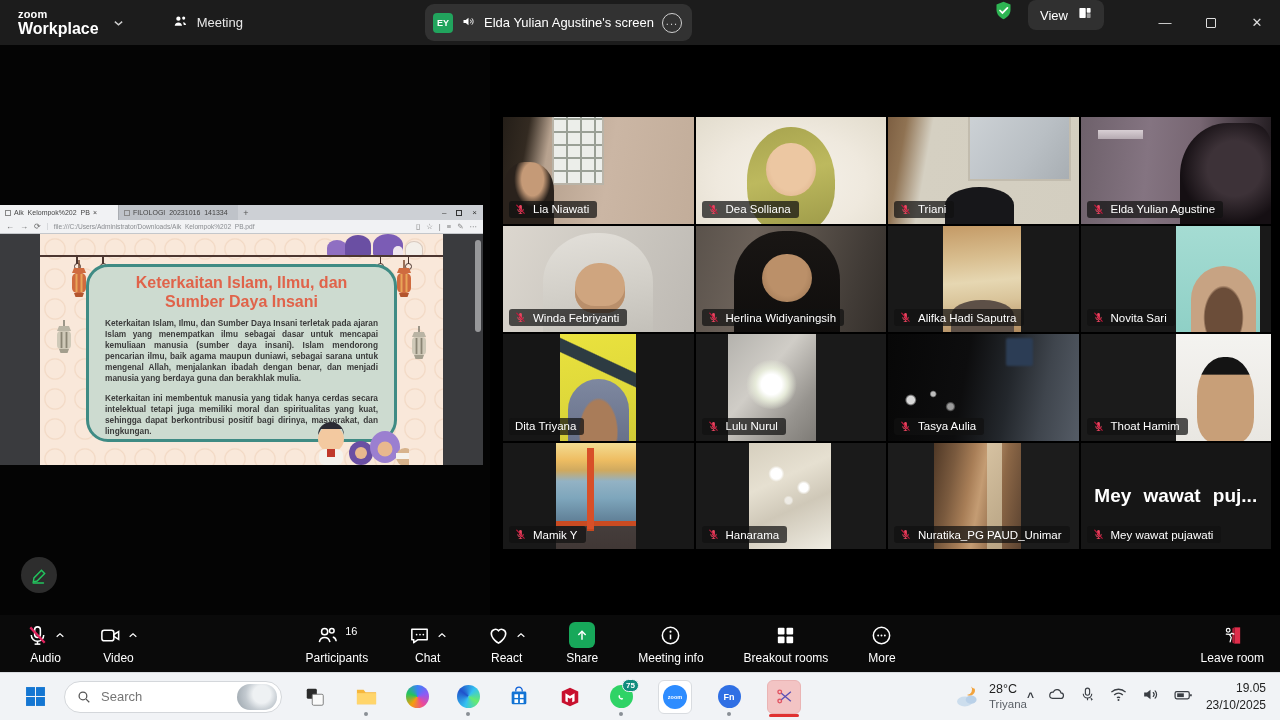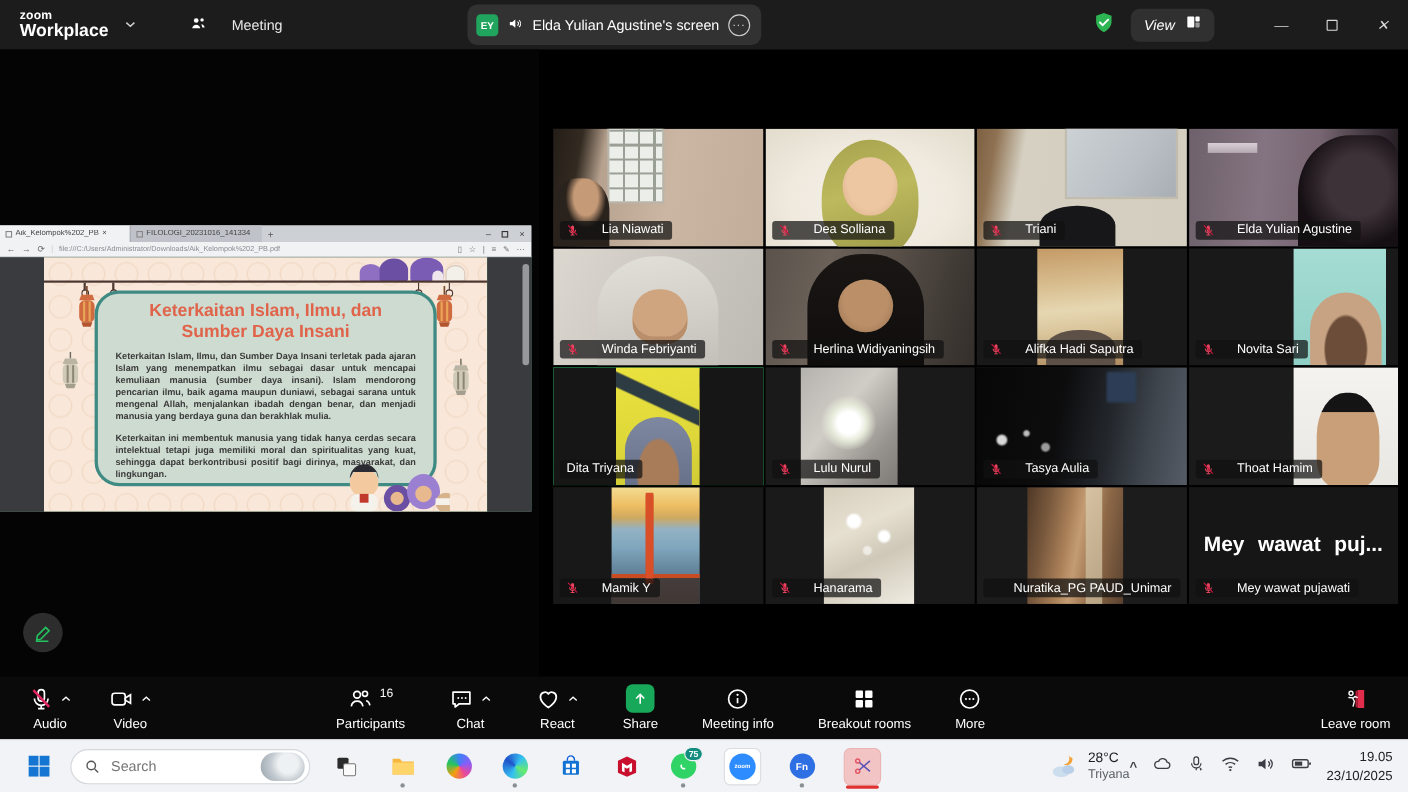--- a/index.html
+++ b/index.html
@@ -5,25 +5,25 @@
   html,body{margin:0;padding:0;background:#000;}
   *{box-sizing:border-box;font-family:"Liberation Sans",sans-serif;}
   .screen{position:relative;width:1280px;height:720px;background:#000;overflow:hidden;}
 
   
   .titlebar{position:absolute;left:0;top:0;width:1280px;height:45px;background:#1c1c1c;display:flex;align-items:center;}
   .brand{margin-left:18px;color:#fff;line-height:1;}
   .brand .b1{font-size:11px;font-weight:600;letter-spacing:.2px;}
   .brand .b2{font-size:16px;font-weight:700;margin-top:1px;}
   .brand-caret{color:#bbb;font-size:11px;margin:0 0 0 14px;}
-  .mtg-tab{display:flex;align-items:center;gap:22px;color:#e8e8e8;font-size:13px;margin-left:48px;}
+  .mtg-tab{display:flex;align-items:center;gap:8px;color:#e8e8e8;font-size:13px;margin-left:48px;}
   .share-tab{position:absolute;left:425px;top:4px;height:37px;background:#323232;border-radius:9px;display:flex;align-items:center;gap:8px;padding:0 10px 0 8px;color:#fff;font-size:13px;}
   .ey-badge{width:20px;height:20px;border-radius:4px;background:#21a45d;color:#fff;font-size:9px;font-weight:700;display:flex;align-items:center;justify-content:center;}
   .tab-more{width:20px;height:20px;border-radius:50%;border:1.4px solid #cfcfcf;display:flex;align-items:center;justify-content:center;color:#cfcfcf;font-size:11px;letter-spacing:1px;line-height:0;padding-bottom:4px;}
-  .tb-right{position:absolute;right:0;top:0;height:45px;display:flex;align-items:center;gap:0;font-style:italic;}
+  .tb-right{position:absolute;right:0;top:0;height:45px;display:flex;align-items:flex-start;gap:0;}
   .view-wrap{display:flex;align-items:center;gap:10px;background:#303030;border-radius:8px;height:30px;padding:0 12px;margin-right:38px;}
   .view-wrap .vlabel{color:#fff;font-size:13px;}
   .winbtn{width:46px;height:45px;display:flex;align-items:center;justify-content:center;color:#ddd;font-size:13px;}
   .maxbox{width:10px;height:10px;border:1.3px solid #ddd;border-radius:1px;}
 
   
   .share-area{position:absolute;left:0;top:45px;width:490px;height:570px;background:#040404;}
   .browser{position:absolute;left:0;top:160px;width:483px;height:260px;background:#d4d7db;}
   .btabs{height:15px;background:#cdd0d5;display:flex;align-items:stretch;font-size:7px;color:#444;position:relative;}
   .btab{display:flex;align-items:center;gap:3px;padding:0 5px;white-space:nowrap;overflow:hidden;}
@@ -63,21 +63,21 @@
   .lantern{position:absolute;}
   .kids{position:absolute;right:34px;bottom:0;}
   .annotate-btn{position:absolute;left:21px;top:512px;width:36px;height:36px;border-radius:50%;background:#2d2d2d;display:flex;align-items:center;justify-content:center;}
 
   
   .gallery{position:absolute;left:503px;top:117px;width:768px;height:432px;display:grid;grid-template-columns:repeat(4,1fr);grid-template-rows:repeat(4,1fr);gap:2px;background:#000;}
   .tile{position:relative;background:#1a1a1a;overflow:hidden;}
   .tile.active{outline:2px solid #27d45f;outline-offset:-2px;}
   .vid{position:absolute;inset:0;}
   .vid::before,.vid::after{content:"";position:absolute;}
-  .nlabel{position:absolute;left:6px;bottom:6px;display:flex;align-items:center;gap:21px;background:rgba(16,16,16,.72);border-radius:3px;padding:2.5px 8px 2.5px 6px;font-size:11.5px;color:#fff;white-space:nowrap;max-width:94%;overflow:hidden;z-index:3;}
+  .nlabel{position:absolute;left:6px;bottom:6px;display:flex;align-items:center;gap:7px;background:rgba(16,16,16,.72);border-radius:3px;padding:2.5px 8px 2.5px 6px;font-size:11.5px;color:#fff;white-space:nowrap;max-width:94%;overflow:hidden;z-index:3;}
   .bigname{position:absolute;inset:0;display:flex;align-items:center;justify-content:center;color:#fff;font-size:19px;font-weight:700;word-spacing:7px;padding:0 6px;white-space:nowrap;}
 
   .t1 .vid{background:linear-gradient(100deg,#241e18 0%,#332a21 13%,#b7a28f 24%,#cbb6a4 55%,#c2ad9a 100%);}
   .t1 .vid::before{left:27%;top:0;width:25%;height:62%;background-color:#eceeea;background-image:repeating-linear-gradient(0deg,transparent 0 11px,#9aa096 11px 13px),repeating-linear-gradient(90deg,transparent 0 12px,#9aa096 12px 14px);box-shadow:0 0 0 2px #b9b4a8;}
   .t1 .vid::after{left:0;bottom:0;width:27%;height:58%;border-radius:42% 46% 0 0;background:radial-gradient(ellipse at 58% 28%,#c59a77 0 26%,#2a221c 44%);}
   .t2 .vid{background:radial-gradient(ellipse at 50% 60%,#f6f2ea 0%,#efe9de 55%,#e2dccd 100%);}
   .t2 .vid::before{left:27%;top:9%;width:46%;height:100%;border-radius:50% 50% 42% 42%;background:linear-gradient(165deg,#a7a34e 0%,#bdb95e 45%,#9b9847 100%);}
   .t2 .vid::after{left:37%;top:24%;width:26%;height:50%;border-radius:50%;background:radial-gradient(ellipse at 50% 42%,#ecc7a2 0 58%,#d9ab83 100%);}
   .t3 .vid{background:linear-gradient(100deg,#7d5f42 0%,#8f7252 9%,#d5d0c2 22%,#d3cec0 100%);}
   .t3 .vid::before{right:5%;top:0;width:52%;height:58%;background:linear-gradient(125deg,#ccd1d5 0%,#b9bfc4 60%,#a8aeb3 100%);box-shadow:0 0 0 2px #c2bcae;}

